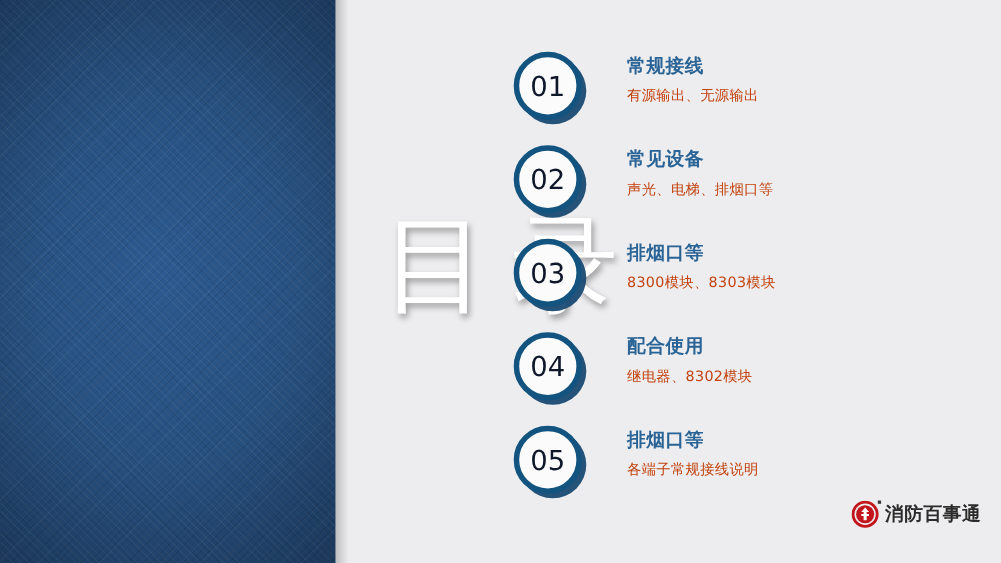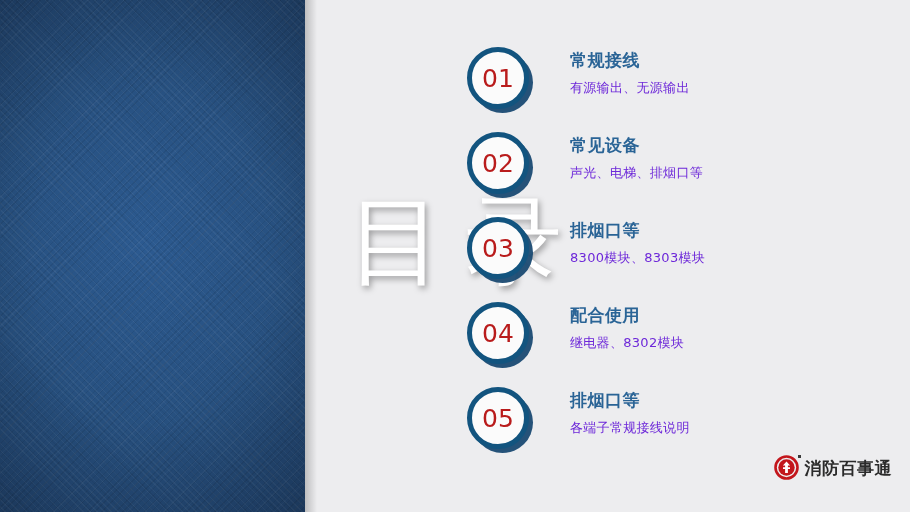--- a/index.html
+++ b/index.html
@@ -106,21 +106,21 @@
     height: 52px;
     border-radius: 50%;
     border: 5px solid #12547f;
     background: #fbfbfb;
     display: flex;
     align-items: center;
     justify-content: center;
     box-sizing: content-box;
   }
   .circle-num {
-    color: #b91c1c;
+    color: #0f172a;
     font-family: "DejaVu Sans", "Liberation Sans", sans-serif;
     font-size: 25px;
     line-height: 25px;
     font-weight: 400;
     letter-spacing: 0px;
     user-select: none;
   }
   .toc-text {
     position: absolute;
     left: 115px;
@@ -130,21 +130,21 @@
     color: #2a6496;
     font-family: "DejaVu Sans", "Liberation Sans", sans-serif;
     font-size: 17px;
     line-height: 24px;
     font-weight: 700;
     letter-spacing: 0.5px;
     white-space: nowrap;
   }
   .toc-sub {
     margin-top: 7px;
-    color: #6d28d9;
+    color: #c2410c;
     font-family: "DejaVu Sans", "Liberation Sans", sans-serif;
     font-size: 13px;
     line-height: 18px;
     font-weight: 400;
     letter-spacing: 0.3px;
     white-space: nowrap;
   }
 
   
   #logo {

